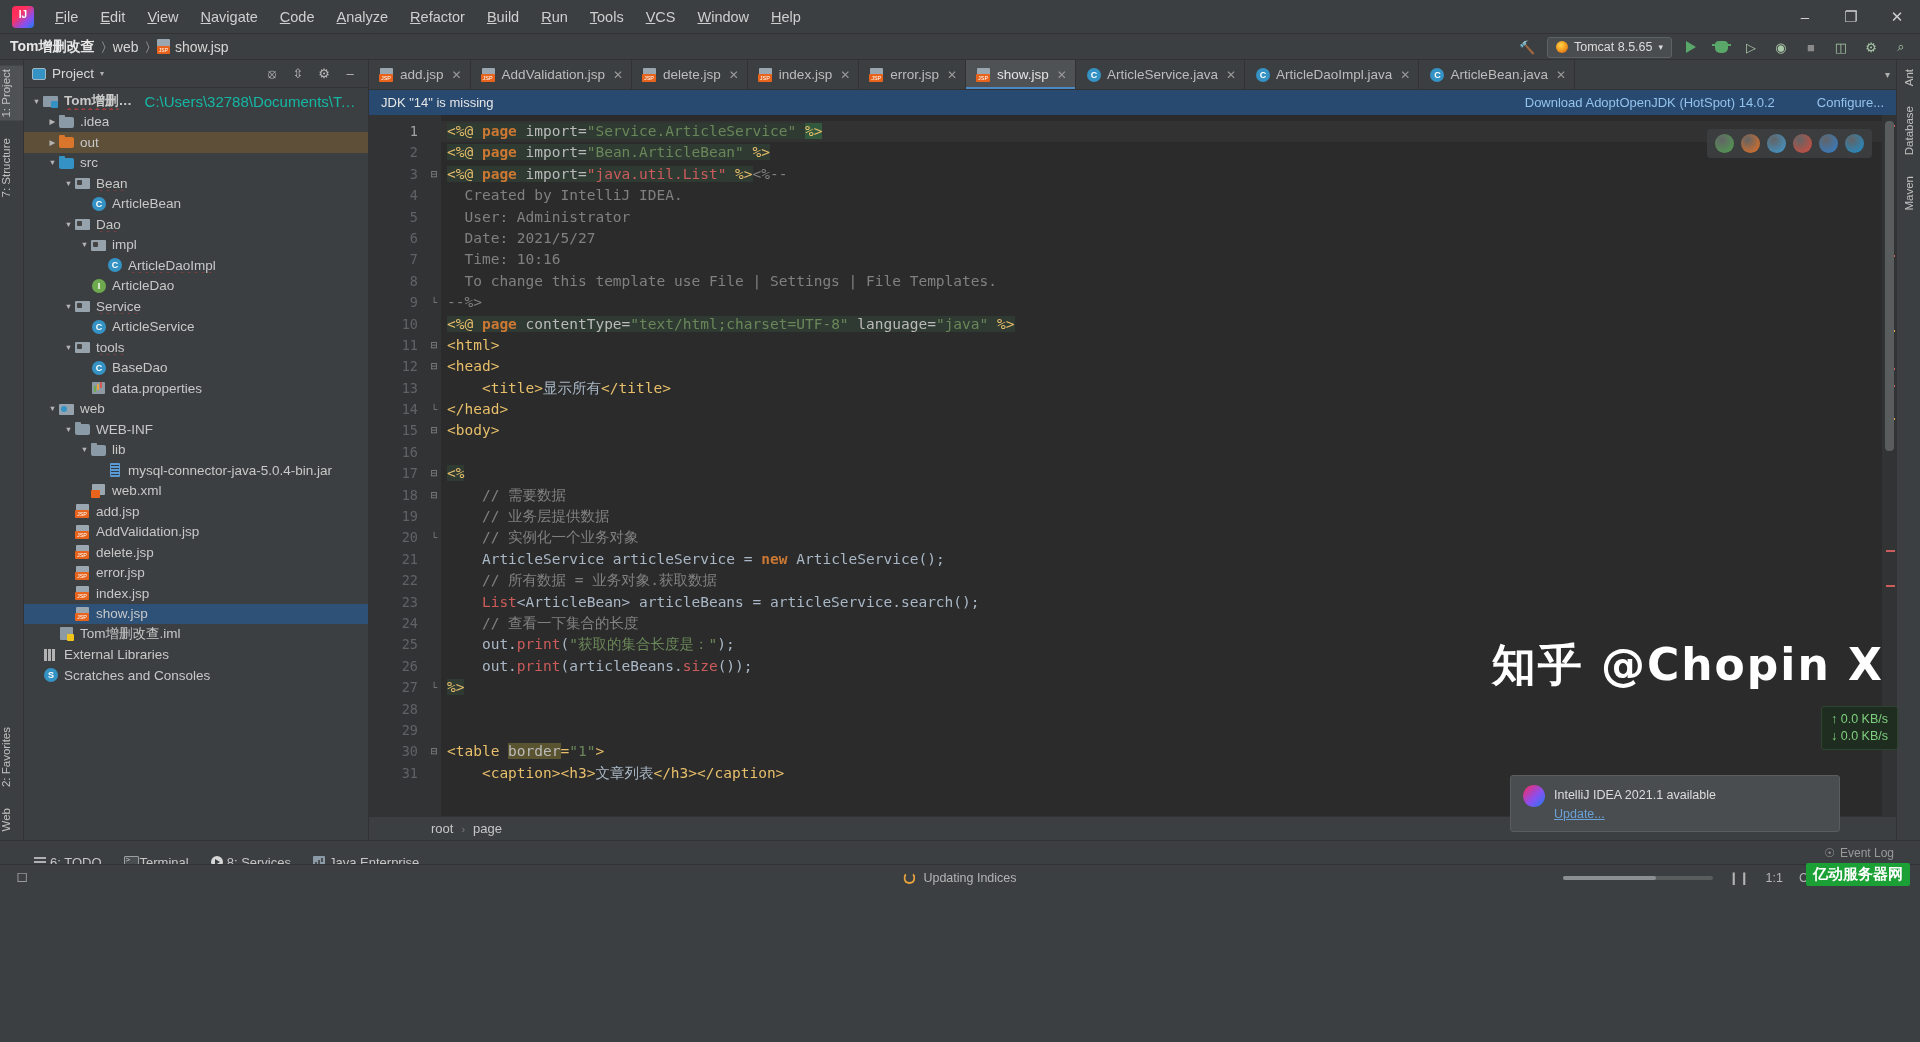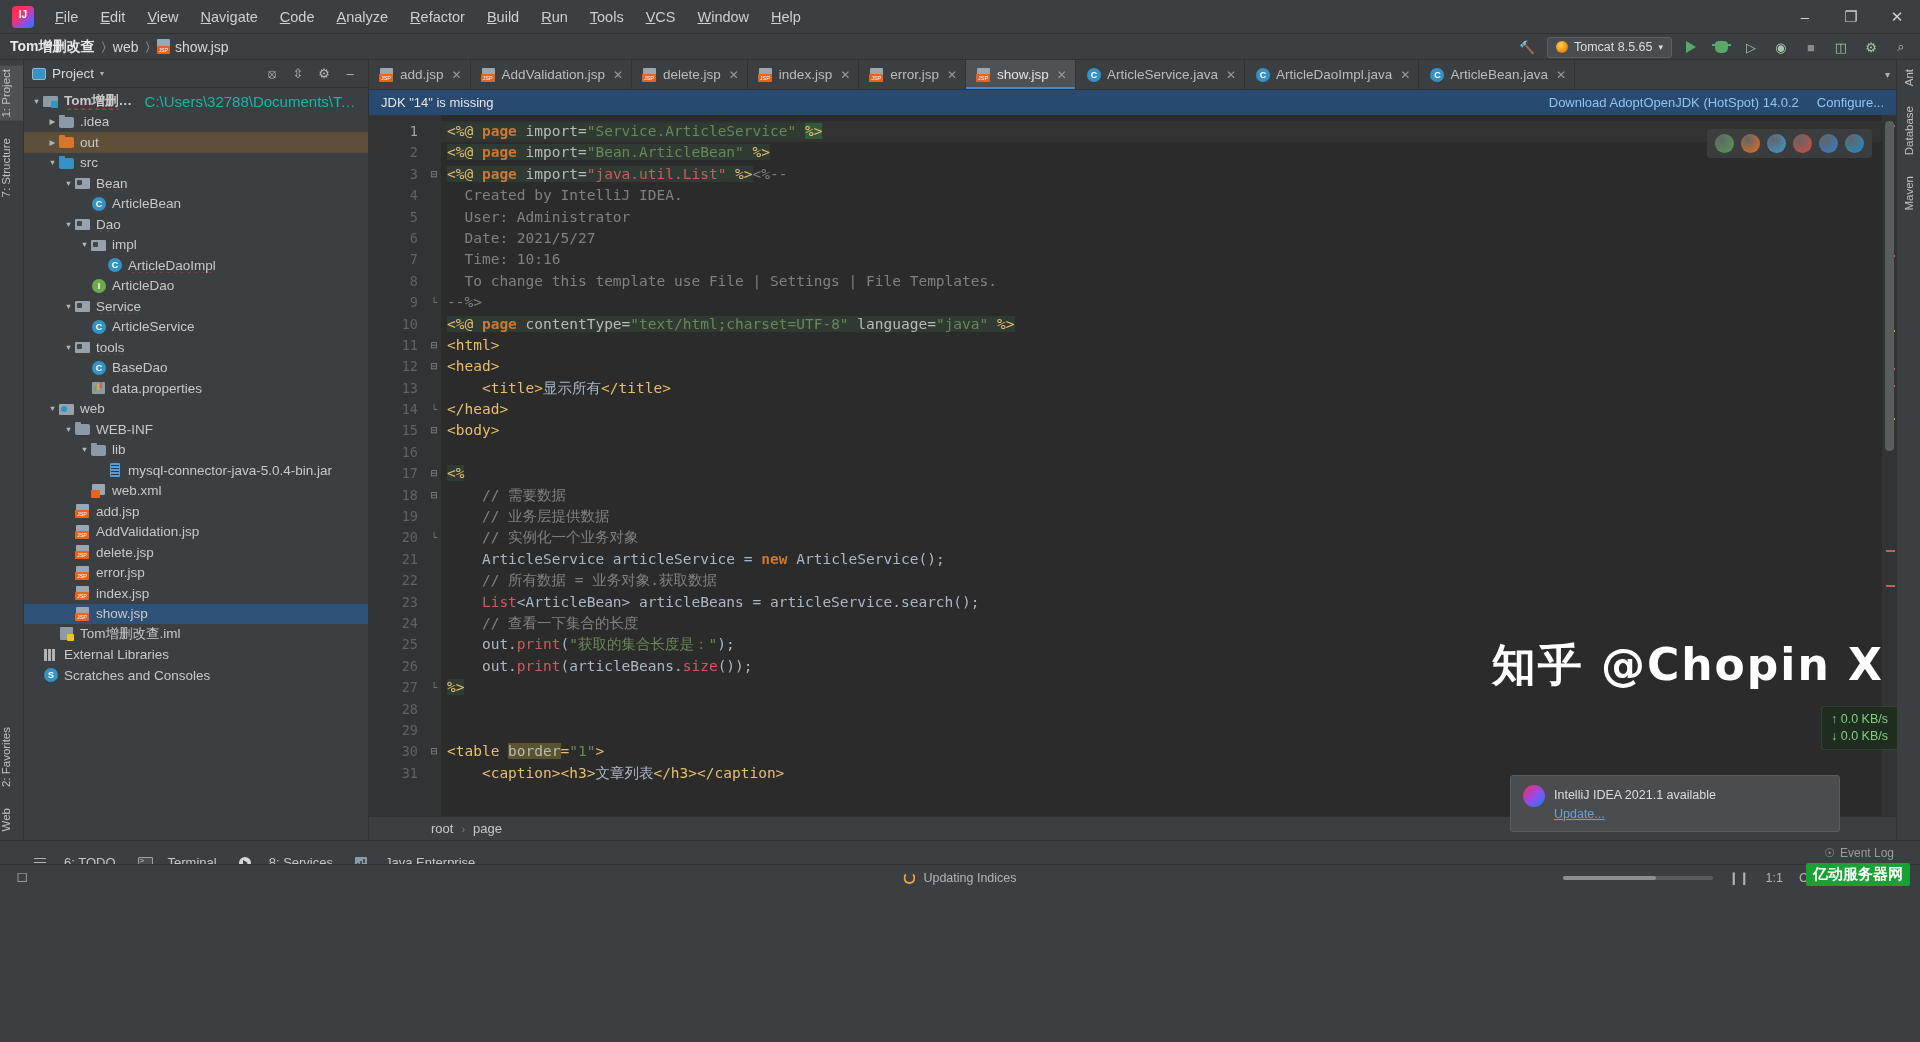--- a/index.html
+++ b/index.html
@@ -152,21 +152,21 @@
   .ic.javaf:before{content:"";position:absolute;left:1px;top:1px;width:14px;height:14px;border-radius:50%;background:#3592c4;}
   .ic.javaf:after{content:"C";position:absolute;left:1px;top:1px;width:14px;height:14px;font-size:9px;
      line-height:14px;text-align:center;color:#fff;font-weight:bold;}
   .tabbar-right{ margin-left:auto; display:flex; align-items:center; padding:0 6px; gap:10px; flex:0 0 auto;}
   .tbr{ font-size:10px; color:#b0b0b0;}
 
   
   .notif{ height:25px; background:#284a70; display:flex; align-items:center; padding:0 12px;
      font-size:13px; color:#e5e5e5; flex:0 0 25px;}
   .notif-right{ margin-left:auto; display:flex; gap:18px;}
-  .notif-link{ color:#93c2ec; text-decoration:none;}
+  .notif-link{ color:#93c2ec; text-decoration:none;margin-left:24px;}
 
   
   .code-wrap{ flex:1 1 auto; display:flex; min-height:0; position:relative; background:#2b2b2b;}
   .gutter{ width:58px; flex:0 0 58px; background:#313335; text-align:right; padding-top:6px;
      font-family:"DejaVu Sans Mono", monospace; font-size:13.5px; color:#606366; position:relative;}
   .gline{ height:21.4px; line-height:21.4px; padding-right:9px;}
   .gline.cur{ color:#a4a3a3;}
   .foldcol{ width:14px; flex:0 0 14px; background:#313335; padding-top:6px; position:relative;}
   .fold{ height:21.4px; line-height:21.4px; text-align:center; font-size:9px; color:#8a8a8a;}
   .code{ flex:1 1 auto; padding-top:6px; overflow:hidden; position:relative;
@@ -201,21 +201,21 @@
   .editor-crumb .sep{ color:#7b7b7b; margin:0 8px; font-size:11px;}
 
   
   .rrail{ width:24px; background:#3c3f41; border-left:1px solid #323232; flex:0 0 24px;
      display:flex; flex-direction:column; align-items:center; padding-top:6px; gap:14px;}
   .rrail .rail-btn{ }
 
   
   .toolwin{ height:24px; background:#3c3f41; display:flex; align-items:center; gap:22px;
      padding-left:34px; flex:0 0 24px; border-top:1px solid #323232; font-size:13px; color:#c6c6c6;}
-  .tw{ display:flex; align-items:center; gap:16px;margin-top:20px;}
+  .tw{ display:flex; gap:2px;margin-top:20px;}
   .twi{ width:14px;height:14px; position:relative; flex:0 0 14px;}
   .twi.todo:before{content:"";position:absolute;left:0;top:2px;width:12px;height:1.6px;background:#b0b0b0;
      box-shadow:0 4px 0 0 #b0b0b0, 0 8px 0 0 #b0b0b0;}
   .twi.term:before{content:"";position:absolute;left:0;top:1px;width:13px;height:11px;
      background:#4a4d4f;border:1px solid #9aa0a3;border-radius:1px;}
   .twi.term:after{content:">";position:absolute;left:2px;top:0px;font-size:8px;color:#cfcfcf;}
   .twi.svc:before{content:"";position:absolute;left:0;top:1px;width:12px;height:12px;border-radius:50%;
      background:#d6d6d6;}
   .twi.svc:after{content:"";position:absolute;left:4px;top:4px;width:0;height:0;
      border-left:5px solid #3c3f41;border-top:3px solid transparent;border-bottom:3px solid transparent;}

